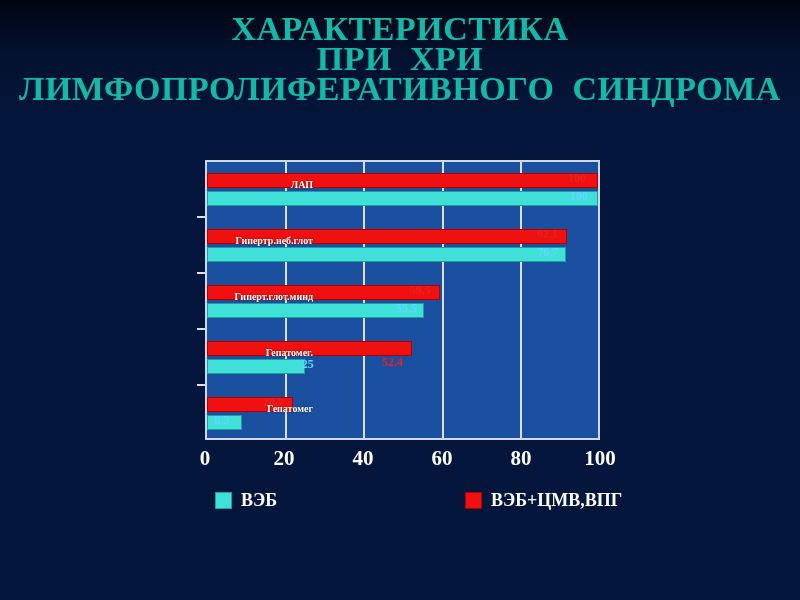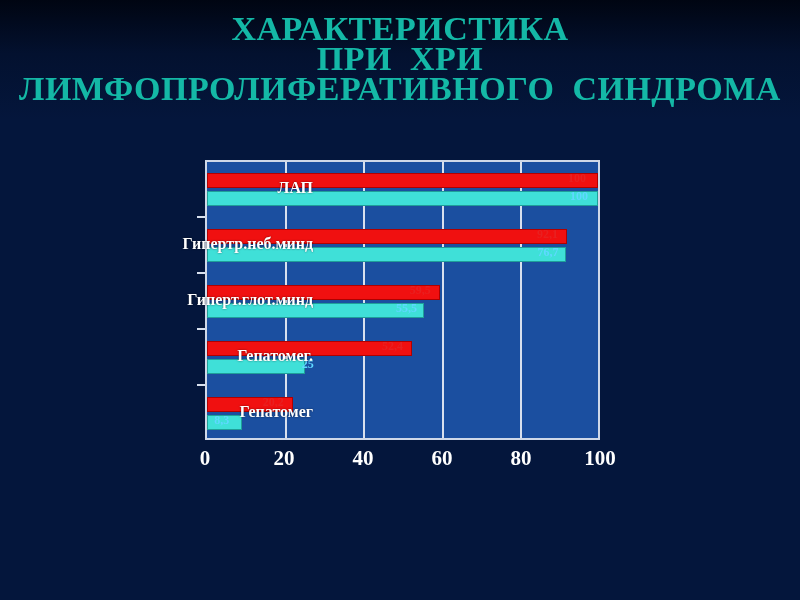--- a/index.html
+++ b/index.html
@@ -105,21 +105,21 @@
   .val.red { color: #e82020; top: 9px; }
   .val.cyan { color: #5fd8ff; top: 27px; }
 
   .cat-label {
     position: absolute;
     right: 402px;
     text-align: right;
     color: #ffffff;
     font-family: "Liberation Serif", serif;
     font-weight: bold;
-    font-size: 16px;
+    font-size: 10px;
     white-space: nowrap;
     text-shadow: 0 0 2px rgba(0,0,0,0.6);
   }
   .tick-mark {
     position: absolute;
     left: 102px;
     width: 8px;
     height: 2px;
     background: #d8e0ee;
   }
@@ -201,48 +201,58 @@
           <div class="val cyan" style="left: calc(91.7% - 28px);">76,7</div>
         </div>
         <div class="cat-row" style="top: 112px; height: 56px;">
           <div class="bar red" style="left: 0px; width: 59.5%;"></div>
           <div class="val red" style="left: calc(59.5% - 30px);">59,5</div>
           <div class="bar cyan" style="left: 0px; width: 55.5%;"></div>
           <div class="val cyan" style="left: calc(55.5% - 28px);">55,5</div>
         </div>
         <div class="cat-row" style="top: 168px; height: 56px;">
           <div class="bar red" style="left: 0px; width: 52.4%;"></div>
-          <div class="val red" style="left: calc(52.4% - 30px);">52,4</div>
+          <div class="val red" style="left: calc(52.4% - 30px); margin-top: 16px;">52,4</div>
           <div class="bar cyan" style="left: 0px; width: 25%;"></div>
           <div class="val cyan" style="left: calc(25% - 28px); margin-left: 25px;">25</div>
         </div>
         <div class="cat-row" style="top: 224px; height: 56px; padding-left: 33px;">
           <div class="bar red" style="left: 0px; width: 20.2%;"></div>
           <div class="val red" style="left: calc(20.2% - 30px);">20,2</div>
           <div class="bar cyan" style="left: 0px; width: 8.3%;"></div>
           <div class="val cyan" style="left: calc(8.3% - 28px);">8,3</div>
         </div>
       </div>
 
     <div id="cat-labels">
         <div class="cat-label" style="top: 29px;">ЛАП</div>
-        <div class="cat-label" style="top: 85px;">Гипертр.неб.минд</div>
+        <div class="cat-label" style="top: 85px;">Гипертр.неб.глот</div>
         <div class="tick-mark" style="top: 66px;"></div>
         <div class="cat-label" style="top: 141px; text-align: right;">Гиперт.глот.минд</div>
         <div class="tick-mark" style="top: 122px;"></div>
         <div class="cat-label" style="top: 197px;">Гепатомег.</div>
         <div class="tick-mark" style="top: 178px;"></div>
         <div class="cat-label" style="top: 253px;">Гепатомег</div>
         <div class="tick-mark" style="top: 234px;"></div>
       </div>
 
     <div id="xaxis">
         <div class="xtick" style="left: 0%;">0</div>
         <div class="xtick" style="left: 20%; text-align: center;">20</div>
         <div class="xtick" style="left: 40%;">40</div>
         <div class="xtick" style="left: 60%;">60</div>
         <div class="xtick" style="left: 80%;">80</div>
         <div class="xtick" style="left: 100%;">100</div>
       </div>
 
+    <div id="legend">
+        <div class="legend-item" style="left: 0px;">
+          <span class="swatch cyan"></span>
+          <span class="legend-label">ВЭБ</span>
+        </div>
+        <div class="legend-item" style="left: 250px;">
+          <span class="swatch red"></span>
+          <span class="legend-label">ВЭБ+ЦМВ,ВПГ</span>
+        </div>
+      </div>
   </div>
 
 </div>
 
 </body></html>

